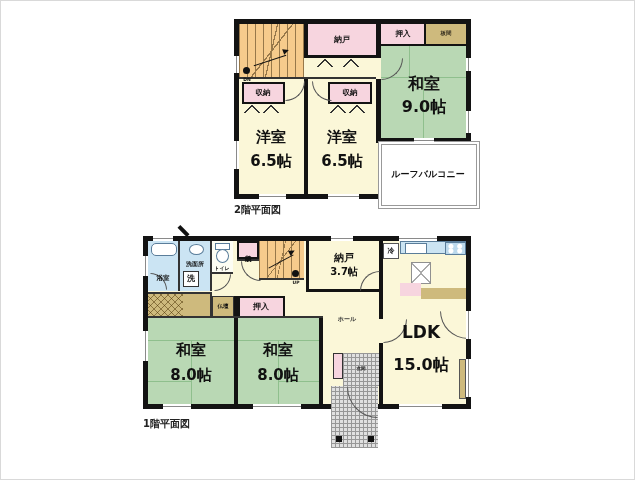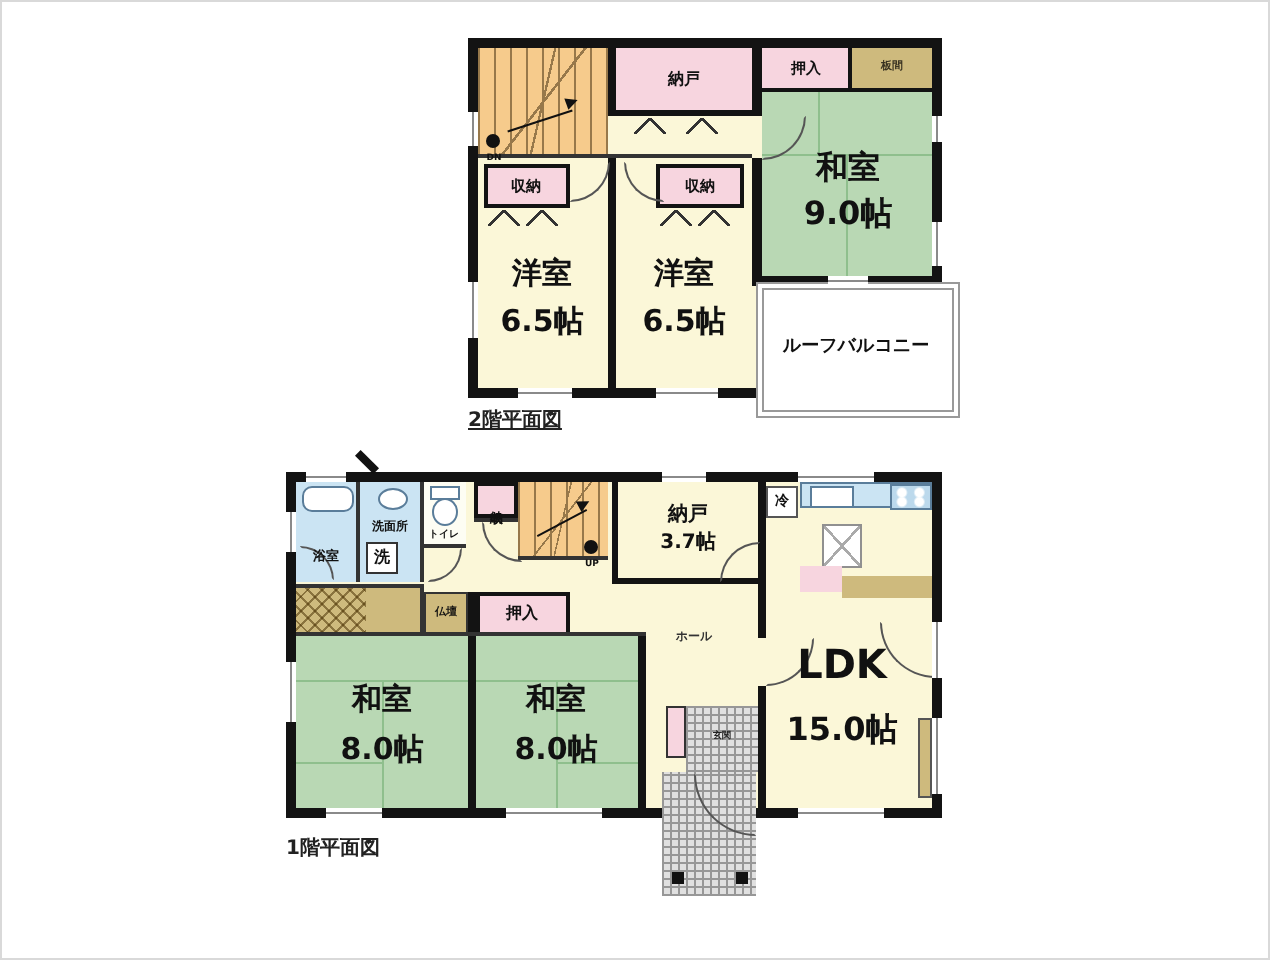--- a/index.html
+++ b/index.html
@@ -115,21 +115,21 @@
     <div class="label" style="left:189px;top:150px;font-size:9px;">ルーフバルコニー</div>
 
     <div class="win-v" style="left:-5px;top:32px;width:5px;height:17px;"></div>
     <div class="win-v" style="left:-5px;top:117px;width:5px;height:28px;"></div>
     <div class="win-h" style="left:20px;top:170px;width:27px;height:5px;"></div>
     <div class="win-h" style="left:89px;top:170px;width:31px;height:5px;"></div>
     <div class="win-v" style="left:227px;top:34px;width:5px;height:13px;"></div>
     <div class="win-v" style="left:227px;top:87px;width:5px;height:22px;"></div>
     <div class="win-h" style="left:175px;top:114px;width:20px;height:5px;"></div>
   </section>
-  <div class="caption" style="left:233px;top:202px;text-decoration:underline;">2階平面図</div>
+  <div class="caption" style="left:233px;top:202px;">2階平面図</div>
 
   <div class="sq" style="left:176px;top:228px;width:13px;height:4px;transform:rotate(45deg);"></div>
 
   <section class="plan" style="left:142px;top:235px;width:328px;height:173px;">
 
     <div class="abs room-blue" style="left:0;top:0;width:30px;height:50px;"></div>
     <div class="fixture" style="left:3px;top:2px;width:24px;height:11px;border-radius:5px;"></div>
     <div class="label" style="left:15px;top:37px;font-size:6.5px;">浴室</div>
     <div class="arc arc-tr" style="left:2px;top:32px;width:15px;height:15px;"></div>
     <div class="wall thin" style="left:30px;top:0;width:2px;height:50px;"></div>
@@ -188,21 +188,21 @@
     <div class="abs room-green" style="left:90px;top:77px;width:81px;height:86px;"></div>
     <div class="tl" style="left:90px;top:99px;width:81px;height:1px;"></div>
     <div class="tl" style="left:130px;top:99px;width:1px;height:64px;"></div>
     <div class="tl" style="left:130px;top:140px;width:41px;height:1px;"></div>
     <div class="label" style="left:130px;top:109px;font-size:15px;">和室</div>
     <div class="label" style="left:130px;top:134px;font-size:15px;">8.0帖</div>
     <div class="wall" style="left:171px;top:77px;width:4px;height:86px;"></div>
 
     <div class="wall" style="left:231px;top:0;width:4px;height:78px;"></div>
     <div class="wall" style="left:231px;top:102px;width:4px;height:61px;"></div>
-    <div class="label" style="left:273px;top:91px;font-size:20px;">LDK</div>
+    <div class="label" style="left:273px;top:91px;font-size:17px;">LDK</div>
     <div class="label" style="left:273px;top:124px;font-size:16px;">15.0帖</div>
     <div class="abs" style="left:235px;top:2px;width:16px;height:16px;background:#fff;border:1px solid #555;"></div>
     <div class="label" style="left:243px;top:10px;font-size:7px;">冷</div>
     <div class="abs room-blue" style="left:252px;top:0;width:66px;height:13px;border:1px solid #5a7d9a;"></div>
     <div class="fixture" style="left:257px;top:2px;width:20px;height:9px;"></div>
     <div class="stove" style="left:297px;top:1px;width:19px;height:11px;"></div>
     <div class="xbox" style="left:263px;top:21px;width:18px;height:20px;"></div>
     <div class="abs room-pink" style="left:252px;top:42px;width:21px;height:13px;"></div>
     <div class="abs room-tan" style="left:273px;top:47px;width:45px;height:11px;"></div>
     <div class="abs room-tan" style="left:311px;top:118px;width:7px;height:40px;border:1px solid #555;"></div>

